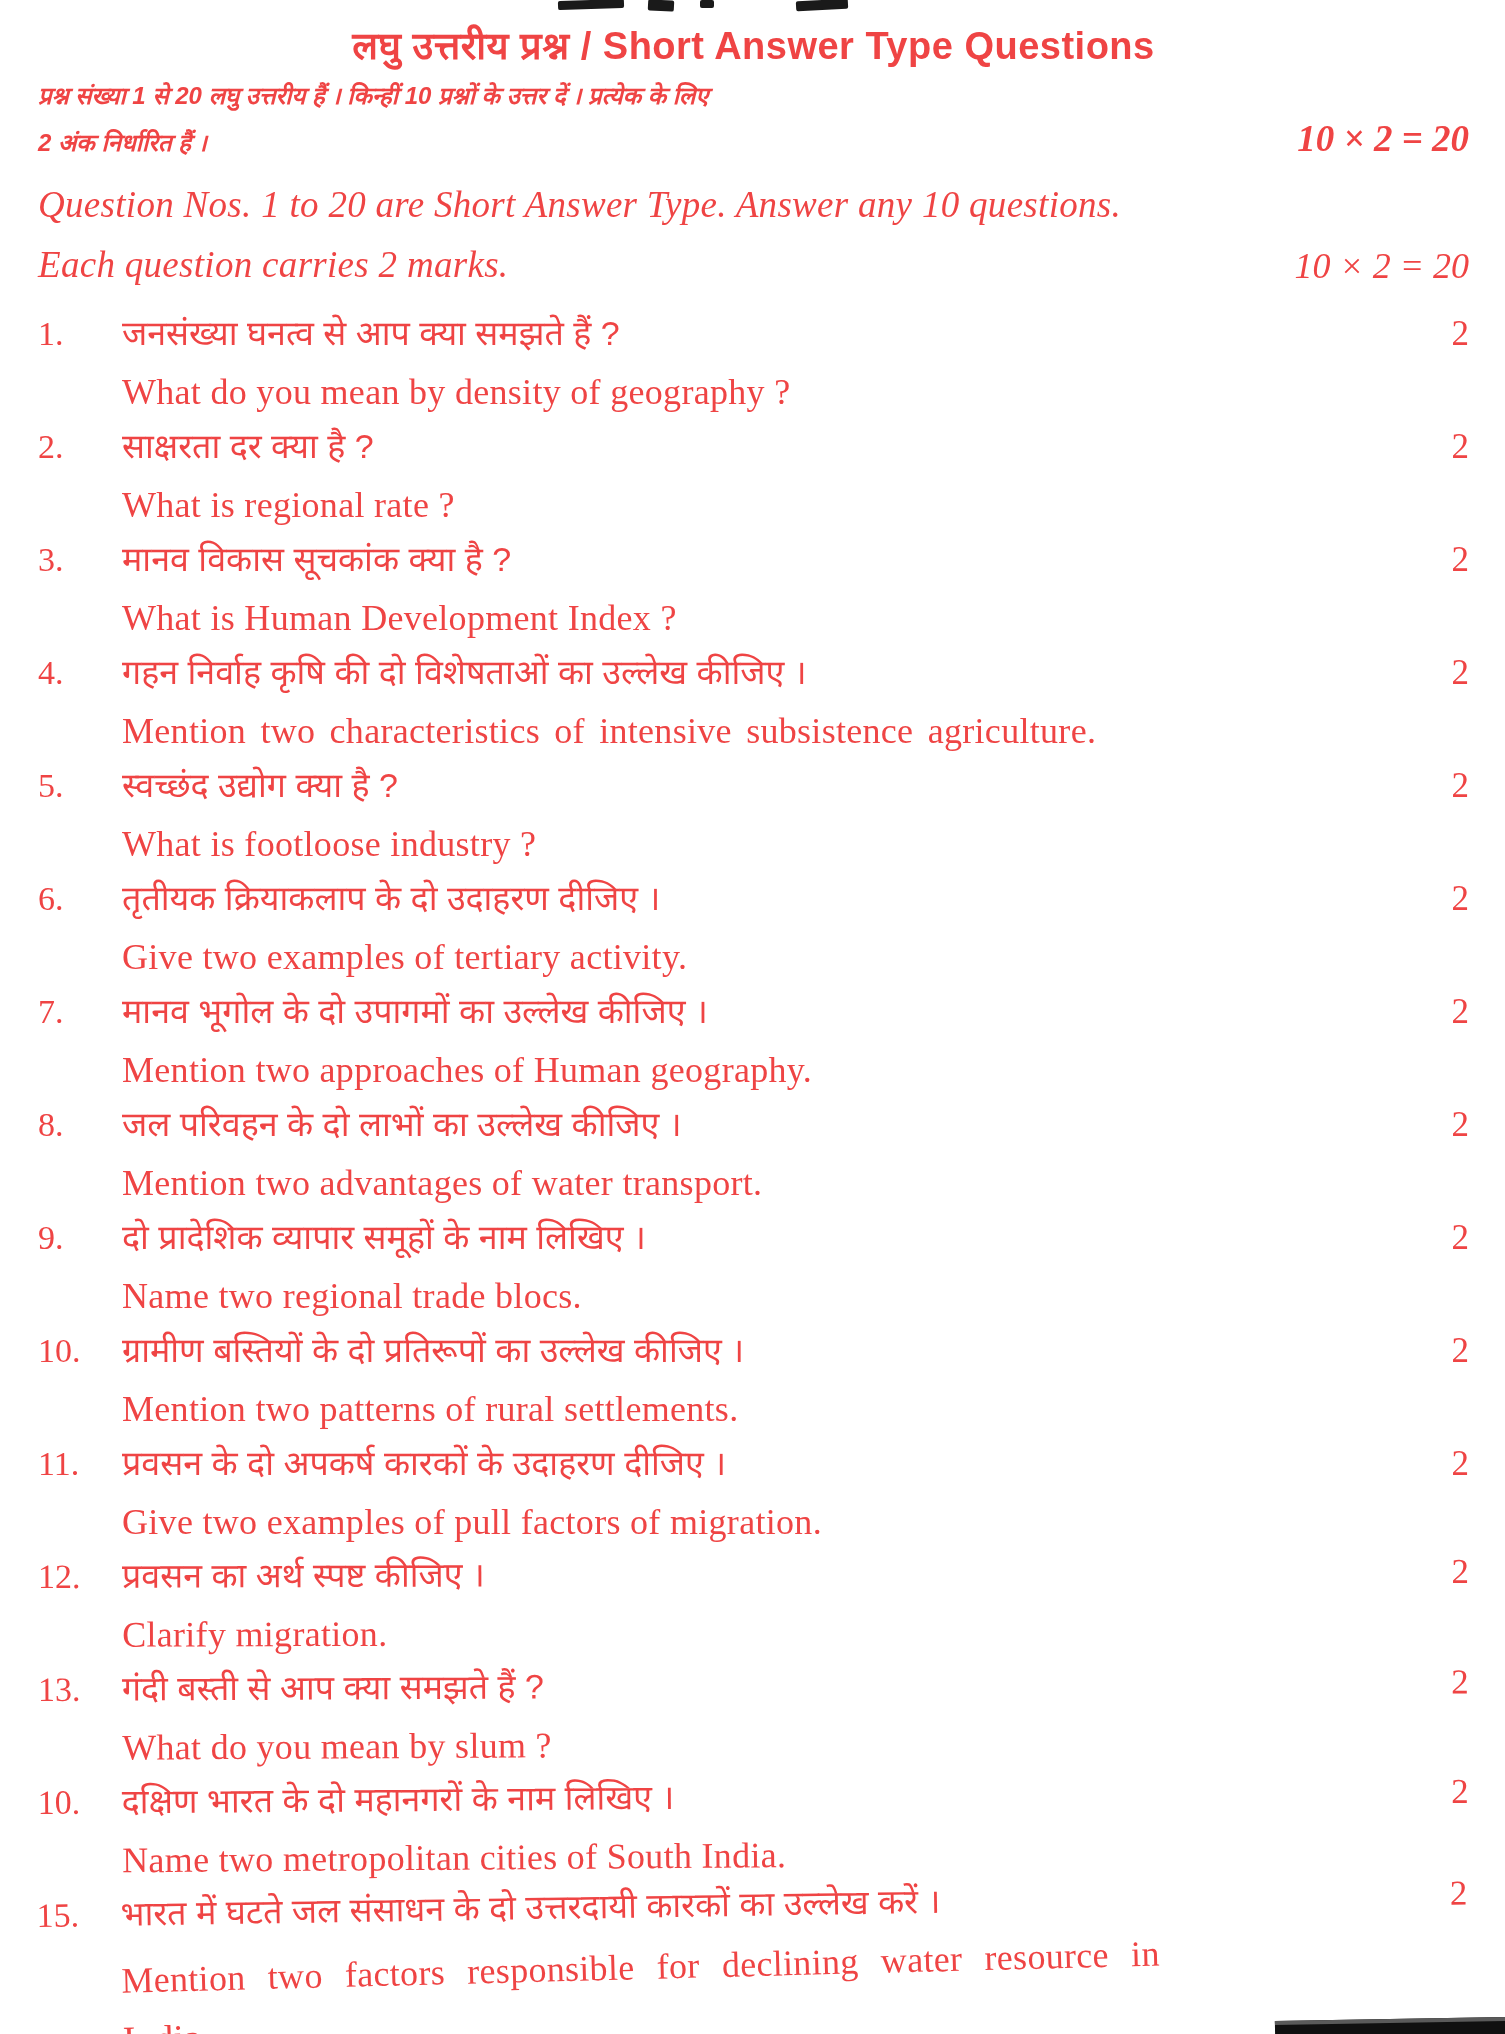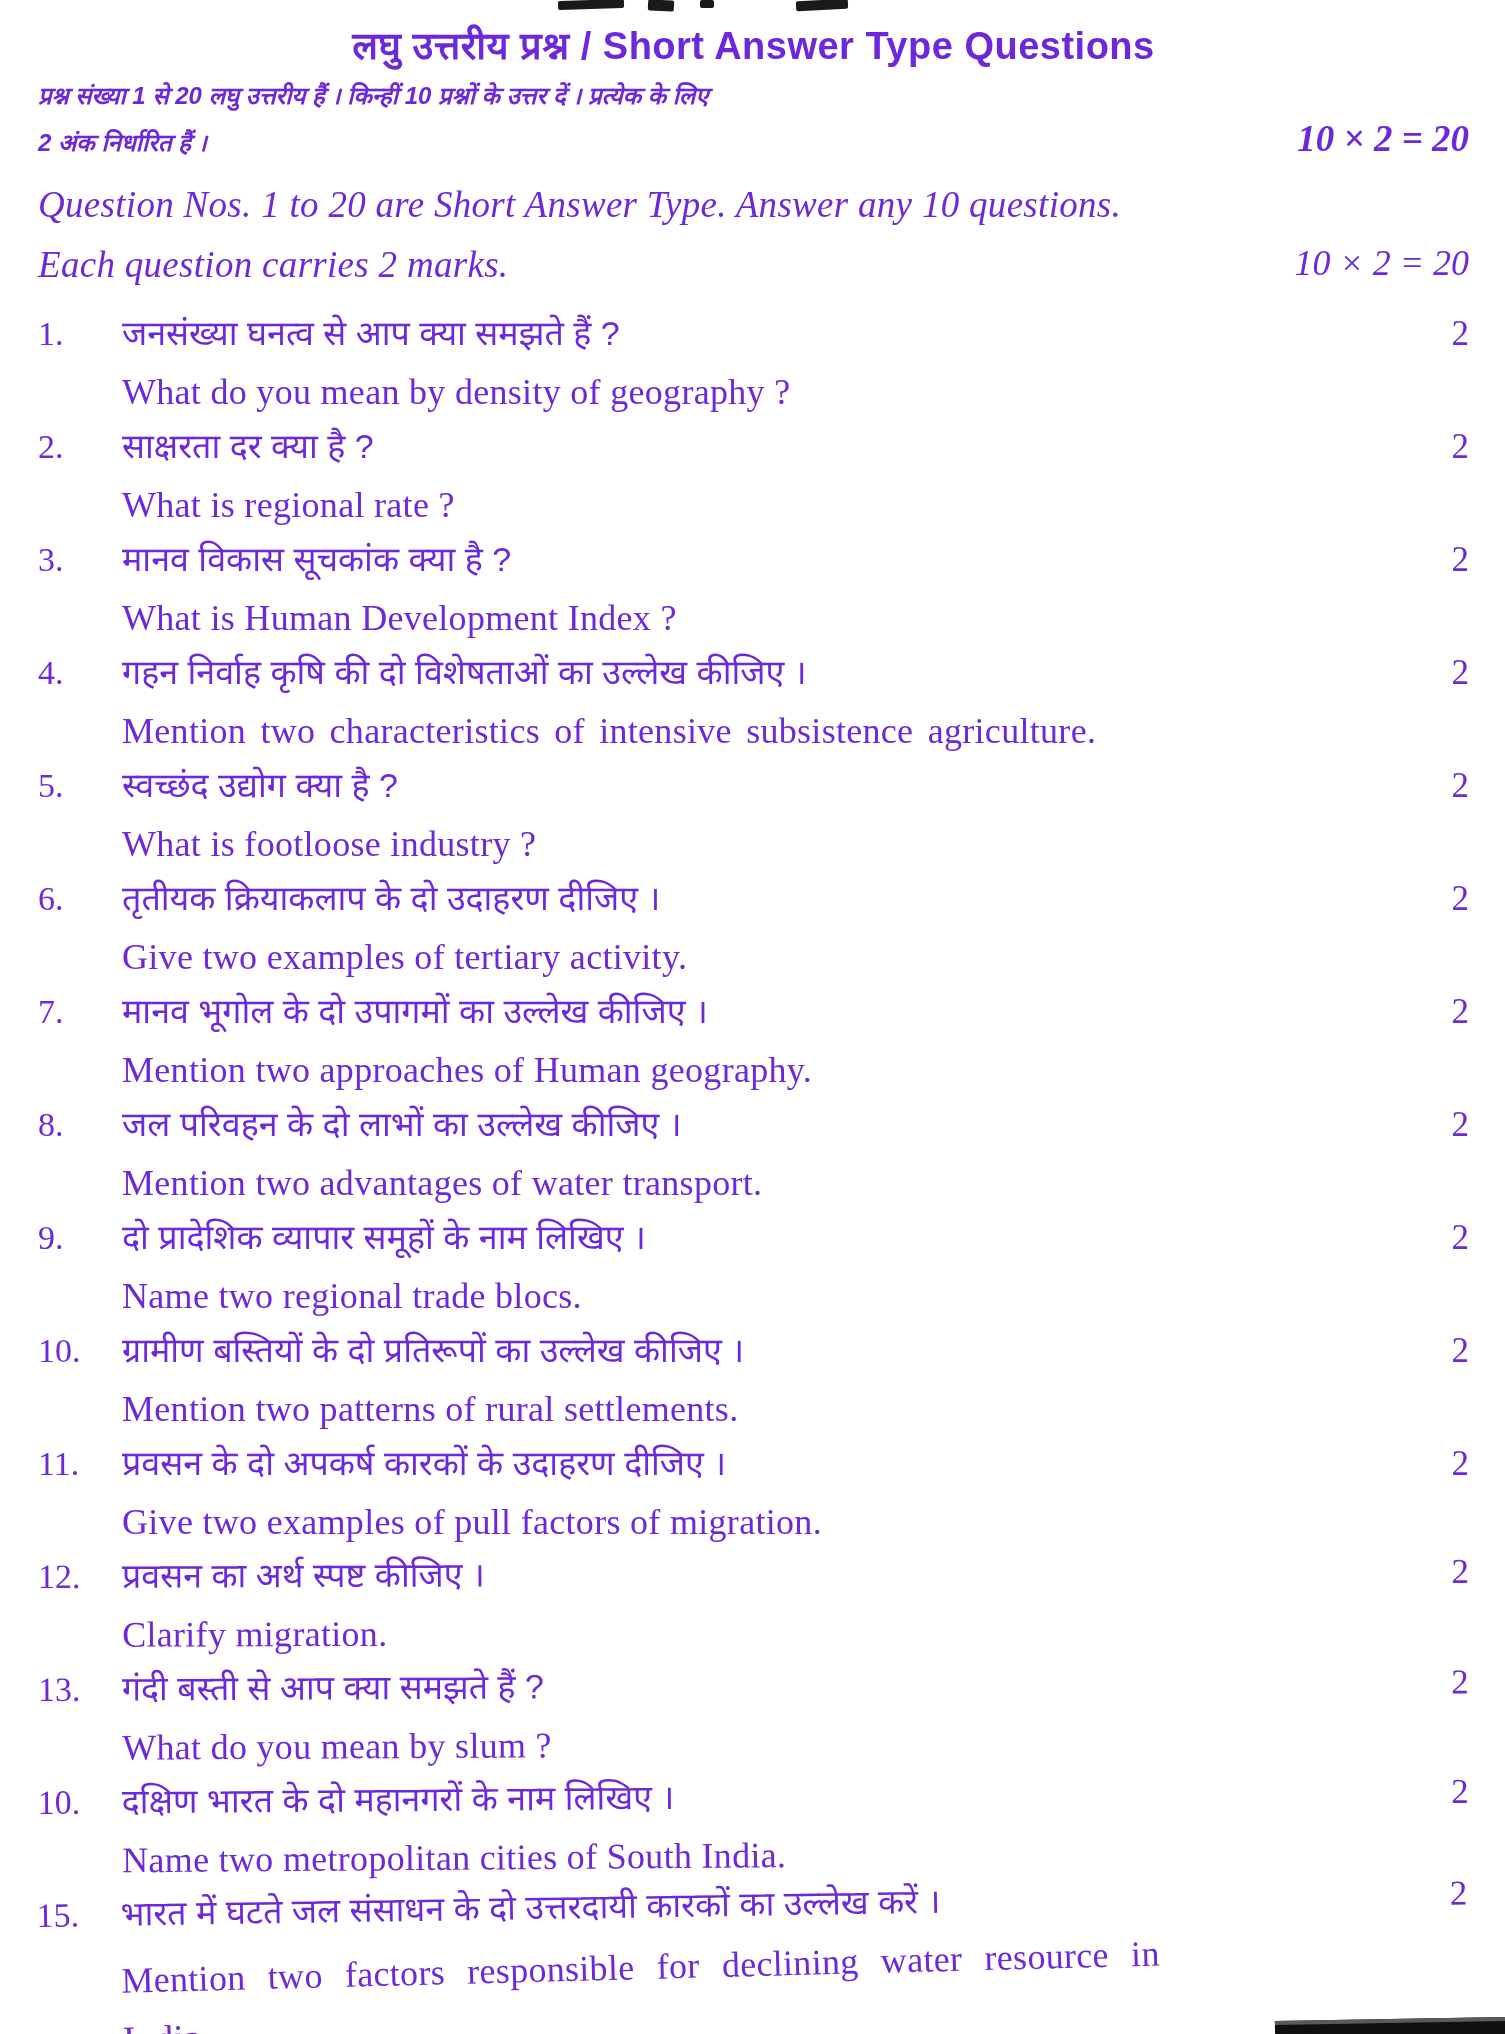--- a/index.html
+++ b/index.html
@@ -1,21 +1,21 @@
 <!DOCTYPE html>
 <html><head>
 <meta charset="utf-8">
 <style>
   * { margin: 0; padding: 0; box-sizing: border-box; }
   html, body { width: 1505px; height: 2034px; overflow: hidden; background: #ffffff; }
   .page {
     position: relative;
     width: 1505px; height: 2034px;
     background: #ffffff;
-    color: #6d28d9;
+    color: #ef4444;
     padding: 0 36px 0 38px;
     overflow: hidden;
   }
 
   
   .top-artifact { position: absolute; top: 0; left: 0; width: 100%; height: 14px; }
   .smudge { position: absolute; background: #1a1a1a; border-radius: 2px; }
   .s1 { left: 558px; top: 0; width: 66px; height: 9px; transform: rotate(-2deg); }
   .s2 { left: 648px; top: 0; width: 26px; height: 11px; transform: rotate(3deg); }
   .s3 { left: 700px; top: 0; width: 14px; height: 8px; }
@@ -55,21 +55,21 @@
     margin-top: 22px;
     font-family: "Liberation Serif", serif;
     font-style: italic;
     font-size: 37px;
     line-height: 1.25;
     letter-spacing: 0.3px;
   }
   .instr-row-en {
     display: flex;
     justify-content: space-between;
-    align-items: flex-start;
+    align-items: center;
     margin-top: 14px;
   }
   .instr-row-en .marks-formula { font-weight: normal; font-size: 36px; }
 
   #questions { margin-top: 22px; }
   .question { height: 113px; }
   .q-row { display: flex; align-items: baseline; }
   .q-num {
     width: 84px;
     flex: 0 0 84px;

